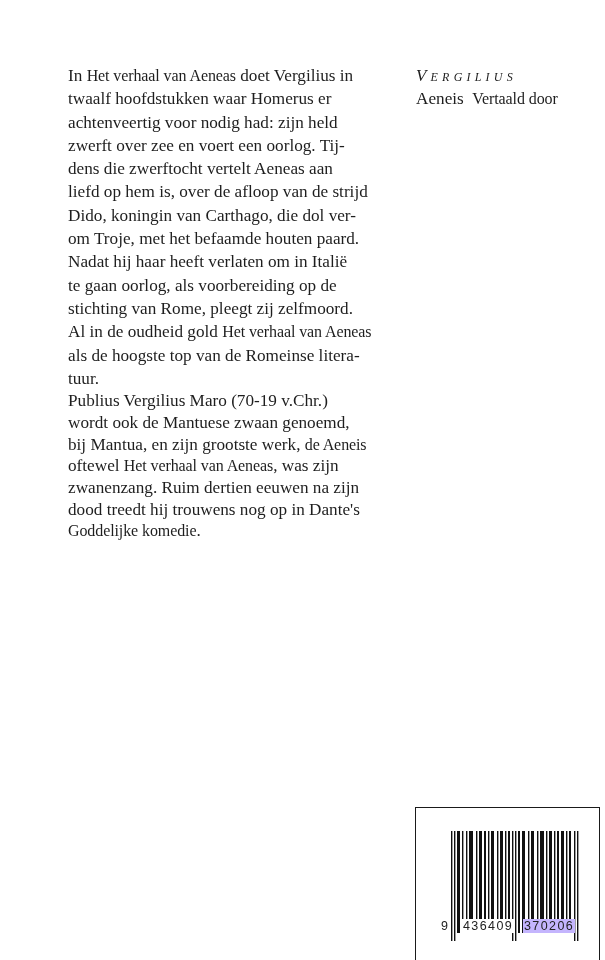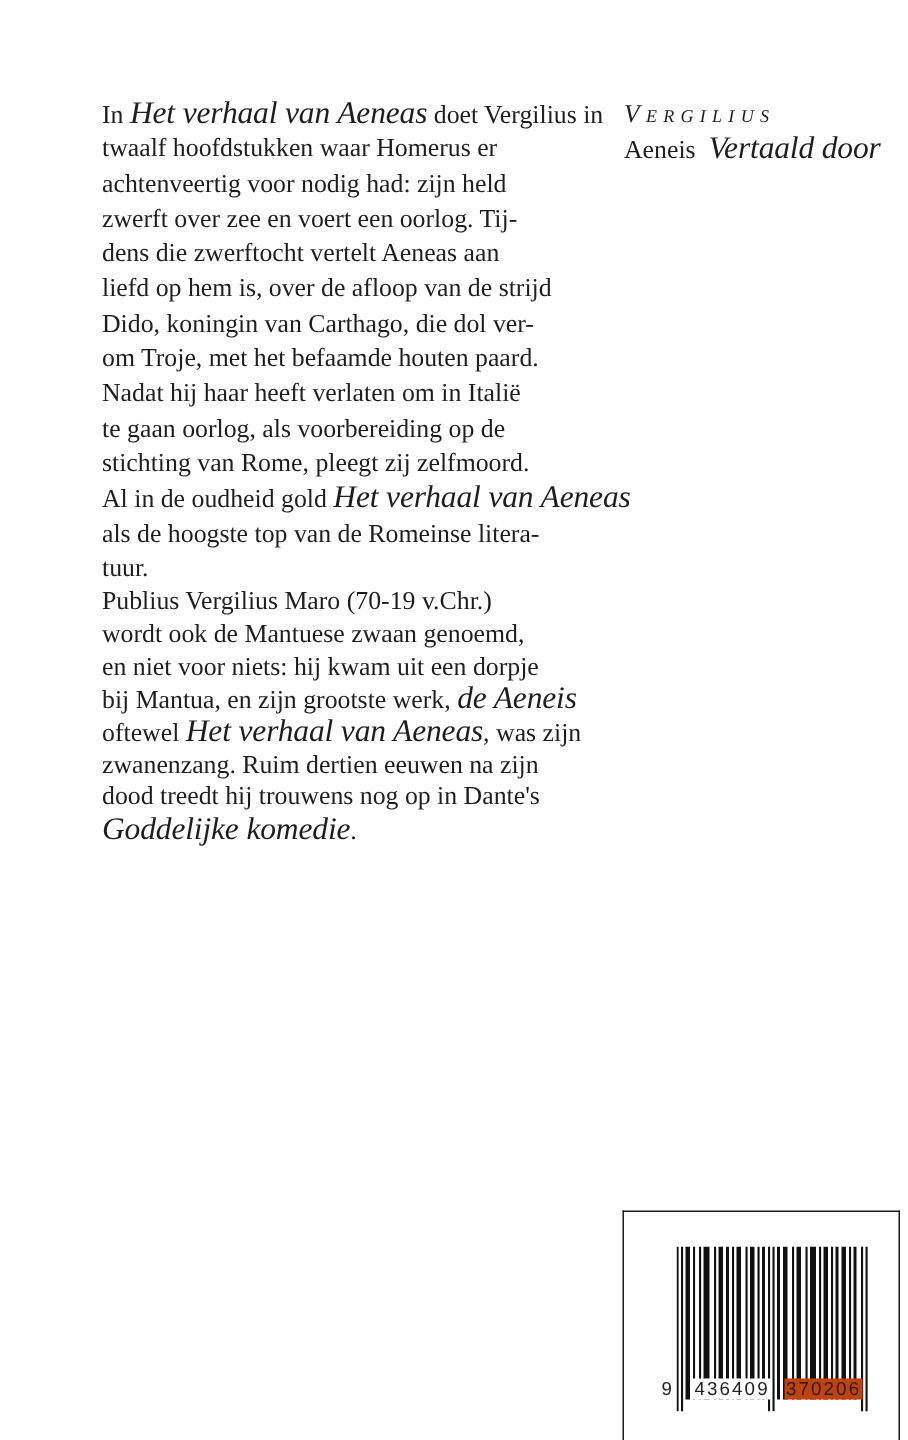--- a/index.html
+++ b/index.html
@@ -23,22 +23,21 @@
     font-size: 17.2px;
   }
   .blurb p {
     margin: 0;
     white-space: nowrap;
   }
   .para1 .line { display: block; height: 23.3px; line-height: 23.3px; }
   .para2 { margin-top: 32px; }
   .para2 .line { display: block; height: 21.7px; line-height: 21.7px; }
   .it {
-    font-style: italic;
-    font-size: 21px;
+    font-size: 16px;
     letter-spacing: -0.1px;
   }
   .colophon {
     position: absolute;
     left: 416px;
     top: 64px;
     width: 189px;
     font-size: 17.2px;
     line-height: 23px;
   }
@@ -72,21 +71,21 @@
     position: absolute;
     left: 25px;
     top: 111px;
     font-family: "Liberation Sans", "DejaVu Sans", sans-serif;
     font-size: 12.5px;
     color: #222;
     white-space: nowrap;
   }
   .digit-lead { position: absolute; left: 0; top: 0; }
   .digit-g1 { position: absolute; left: 21px; top: 0; letter-spacing: 1.4px; background: #fff; padding: 0 1px; }
-  .digit-g2 { position: absolute; left: 82px; top: 0; letter-spacing: 1.4px; background: #c2410c; padding: 0 1px; }
+  .digit-g2 { position: absolute; left: 82px; top: 0; letter-spacing: 1.4px; background: #c4b5fd; padding: 0 1px; }
 </style>
 </head>
 <body>
 
 <div class="blurb">
   <p class="para1">
     <span class="line"><span>In </span><span class="it">Het verhaal van Aeneas</span><span> doet Vergilius in</span></span>
     <span class="line">twaalf hoofdstukken waar Homerus er</span>
     <span class="line">achtenveertig voor nodig had: zijn held</span>
     <span class="line">zwerft over zee en voert een oorlog. Tij-</span>
@@ -98,21 +97,20 @@
     <span class="line">te gaan oorlog, als voorbereiding op de</span>
     <span class="line">stichting van Rome, pleegt zij zelfmoord.</span>
     <span class="line"><span>Al in de oudheid gold </span><span class="it">Het verhaal van Aeneas</span><span></span></span>
     <span class="line">als de hoogste top van de Romeinse litera-</span>
     <span class="line">tuur.</span>
   </p>
 
   <p class="para2">
     <span class="line">Publius Vergilius Maro (70-19 v.Chr.)</span>
     <span class="line">wordt ook de Mantuese zwaan genoemd,</span>
-    <span class="line">en niet voor niets: hij kwam uit een dorpje</span>
     <span class="line"><span>bij Mantua, en zijn grootste werk, </span><span class="it">de Aeneis</span><span></span></span>
     <span class="line"><span>oftewel </span><span class="it">Het verhaal van Aeneas</span><span>, was zijn</span></span>
     <span class="line">zwanenzang. Ruim dertien eeuwen na zijn</span>
     <span class="line">dood treedt hij trouwens nog op in Dante's</span>
     <span class="line"><span></span><span class="it">Goddelijke komedie</span><span>.</span></span>
   </p>
 </div>
 
 <div class="colophon">
   <span class="line author">Vergilius</span>

